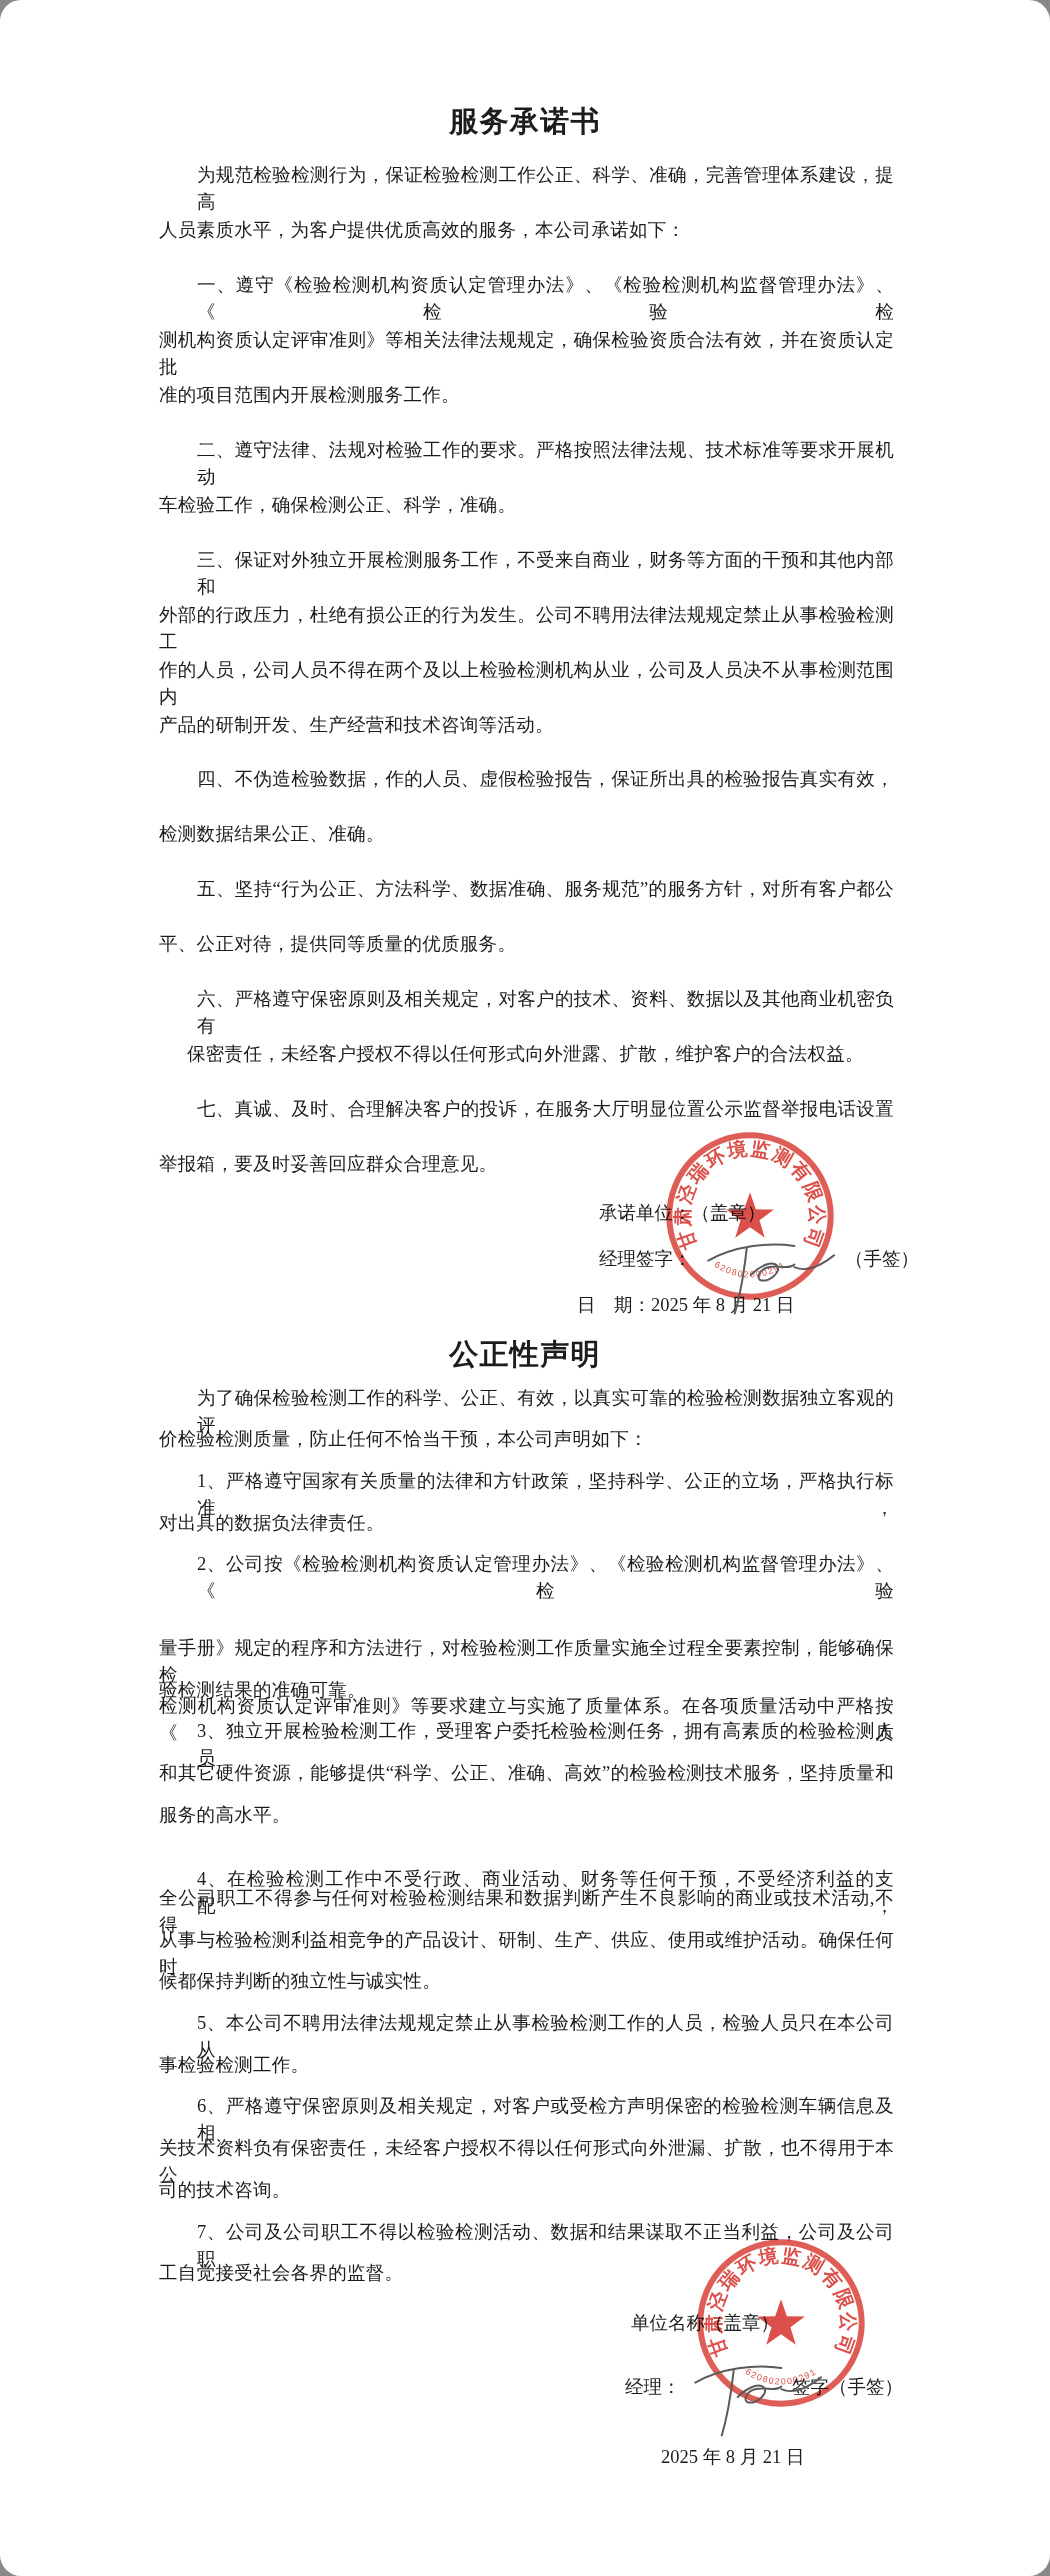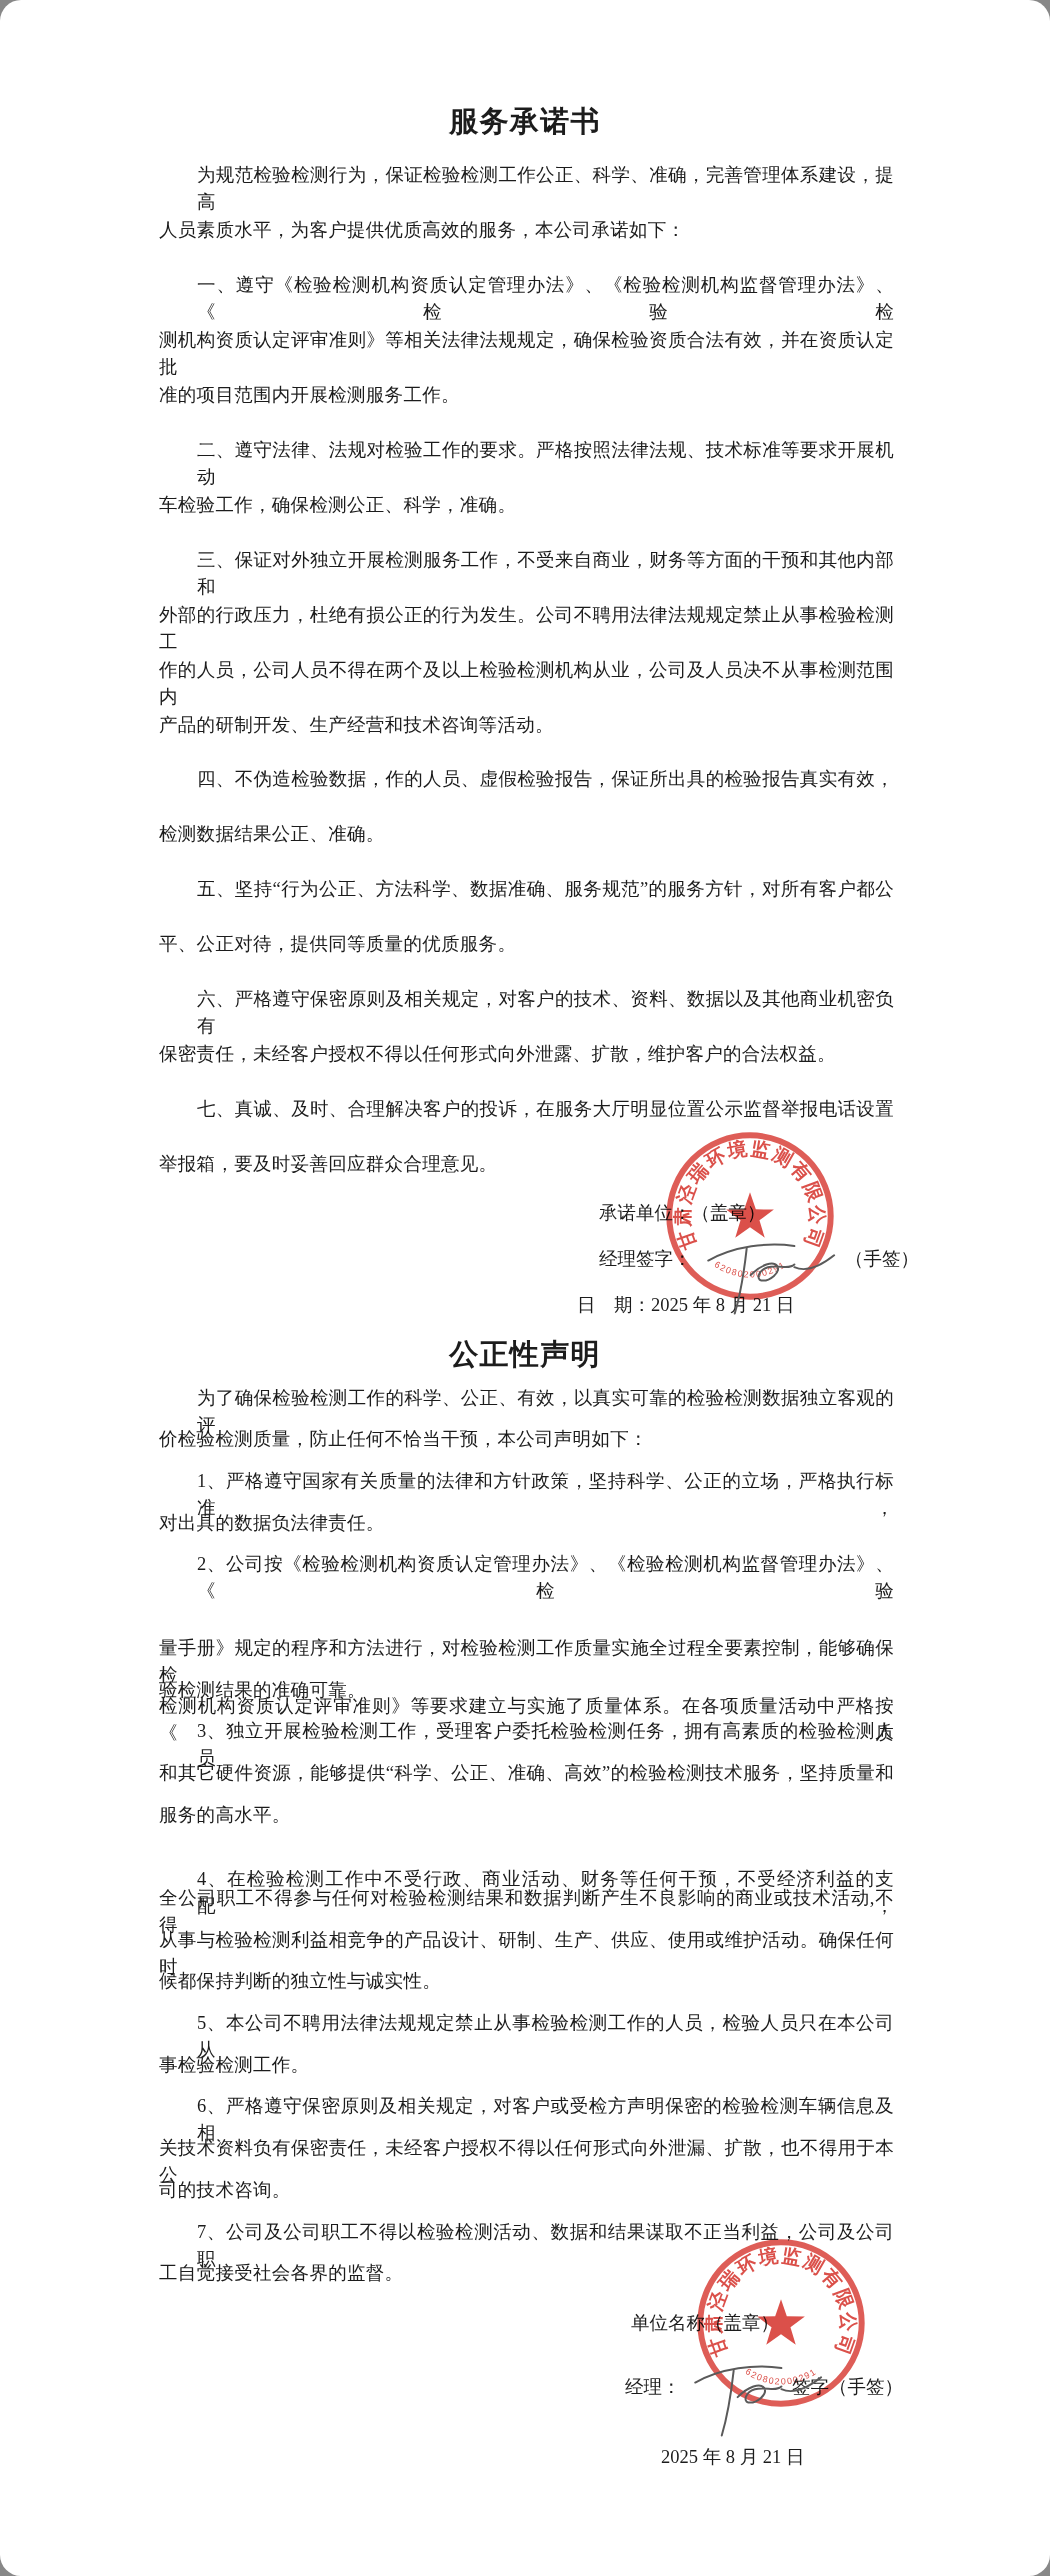--- a/index.html
+++ b/index.html
@@ -84,21 +84,21 @@
       <div class="bline" style="top: 492px;">车检验工作，确保检测公正、科学，准确。</div>
       <div class="bline fill ind" style="top: 547px;">三、保证对外独立开展检测服务工作，不受来自商业，财务等方面的干预和其他内部和</div>
       <div class="bline fill" style="top: 602px;">外部的行政压力，杜绝有损公正的行为发生。公司不聘用法律法规规定禁止从事检验检测工</div>
       <div class="bline fill" style="top: 657px;">作的人员，公司人员不得在两个及以上检验检测机构从业，公司及人员决不从事检测范围内</div>
       <div class="bline" style="top: 712px;">产品的研制开发、生产经营和技术咨询等活动。</div>
       <div class="bline fill ind" style="top: 766px;">四、不伪造检验数据，作的人员、虚假检验报告，保证所出具的检验报告真实有效，</div>
       <div class="bline" style="top: 821px;">检测数据结果公正、准确。</div>
       <div class="bline fill ind" style="top: 876px;">五、坚持“行为公正、方法科学、数据准确、服务规范”的服务方针，对所有客户都公</div>
       <div class="bline" style="top: 931px;">平、公正对待，提供同等质量的优质服务。</div>
       <div class="bline fill ind" style="top: 986px;">六、严格遵守保密原则及相关规定，对客户的技术、资料、数据以及其他商业机密负有</div>
-      <div class="bline" style="top: 1041px;">保密责任，未经客户授权不得以任何形式向外泄露、扩散，维护客户的合法权益。</div>
+      <div class="bline" style="top: 1041px; margin-left: 28px;">保密责任，未经客户授权不得以任何形式向外泄露、扩散，维护客户的合法权益。</div>
       <div class="bline fill ind" style="top: 1096px;">七、真诚、及时、合理解决客户的投诉，在服务大厅明显位置公示监督举报电话设置</div>
       <div class="bline" style="top: 1151px;">举报箱，要及时妥善回应群众合理意见。</div>
     </div>
 
   <span class="sig-label" style="left:599px;top:1200px">承诺单位：（盖章）</span>
   <span class="sig-label" style="left:599px;top:1246px">经理签字：</span>
   <span class="sig-label" style="left:845px;top:1246px">（手签）</span>
   <span class="sig-label" style="left:577px;top:1292px">日　期：2025 年 8 月 21 日</span>
 
   <svg class="stamp" style="left:664px;top:1130px" width="172" height="172" viewBox="0 0 260 260">

